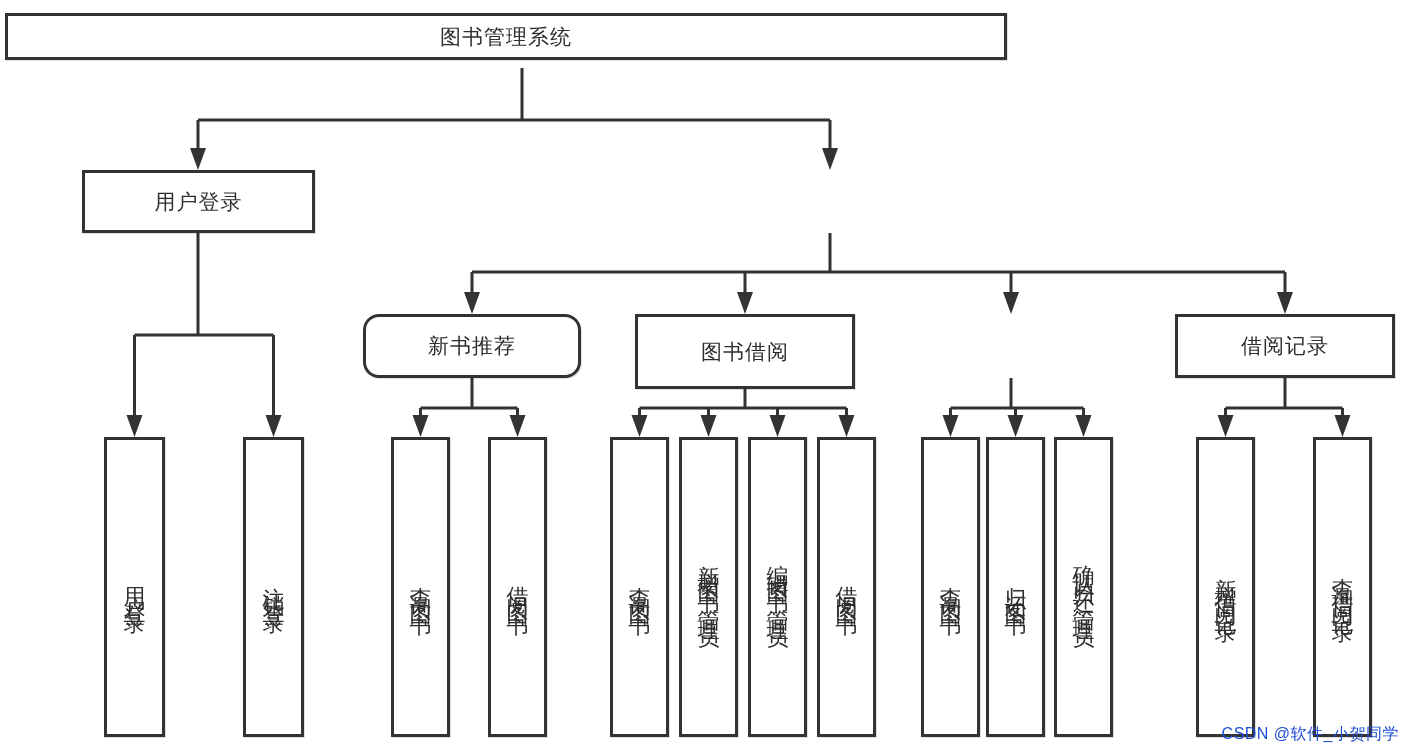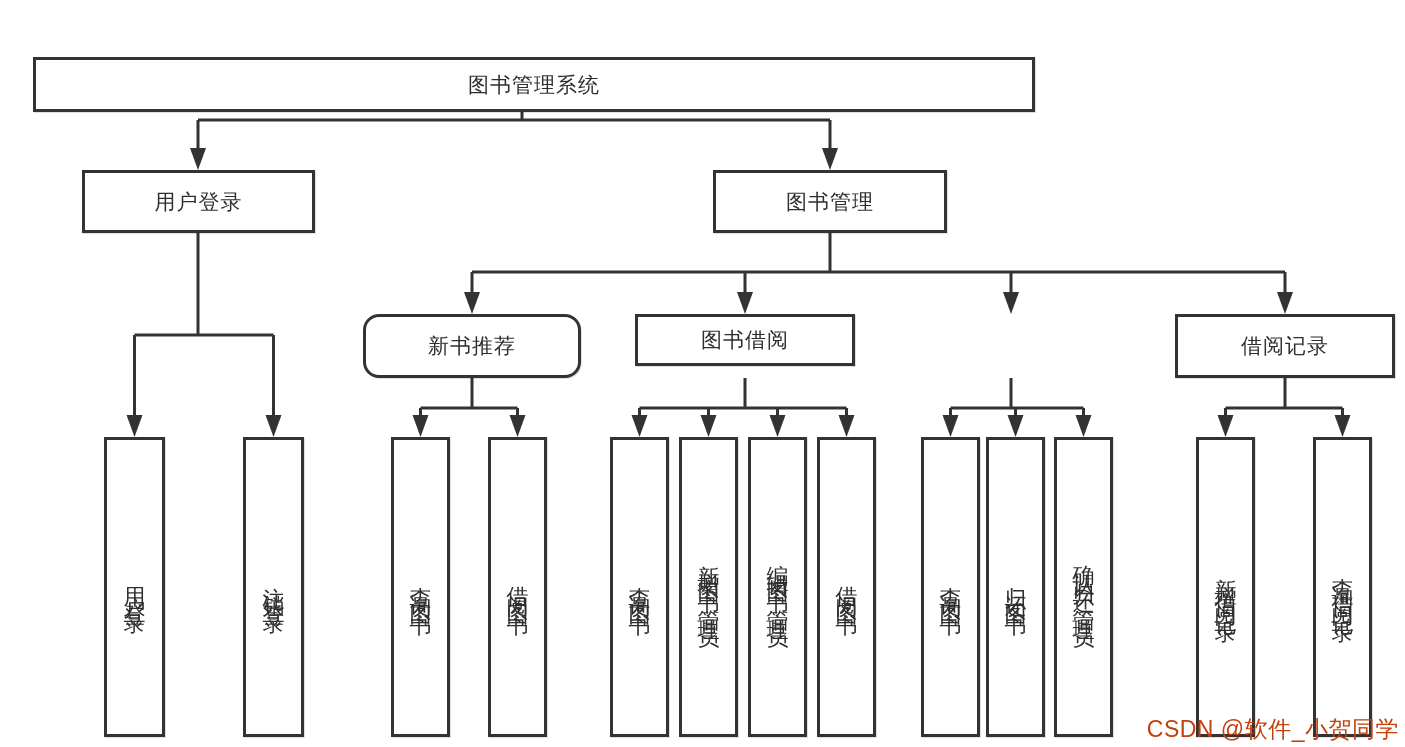--- a/index.html
+++ b/index.html
@@ -41,49 +41,49 @@
   }
   .leaf .vtext {
     writing-mode: vertical-rl;
     text-orientation: mixed;
     font-size: 22px;
     letter-spacing: 9px;
     line-height: 1;
     color: #2e2e2e;
   }
   
-  #n-root   { left: 33px;  top: 13px;  width: 1002px; height: 55px; margin-top: 44px; }
+  #n-root   { left: 5px;  top: 13px;  width: 1002px; height: 47px; }
   
   #n-login  { left: 82px;  top: 170px; width: 233px; height: 63px; }
   #n-mgmt   { left: 713px; top: 170px; width: 234px; height: 63px; }
   
   #n-s0 { left: 363px;  top: 314px; width: 218px; height: 64px; border-radius: 16px; }
-  #n-s1 { left: 635px;  top: 314px; width: 220px; height: 52px; }
+  #n-s1 { left: 635px;  top: 314px; width: 220px; height: 75px; }
   #n-s2 { left: 902px;  top: 314px; width: 218px; height: 64px; }
   #n-s3 { left: 1175px; top: 314px; width: 220px; height: 64px; }
   
   #l-u0 { left: 104px;  width: 61px; }
   #l-u1 { left: 243px;  width: 61px; }
   #l-a0 { left: 391px;  width: 59px; }
   #l-a1 { left: 488px;  width: 59px; }
   #l-b0 { left: 610px;  width: 59px; }
   #l-b1 { left: 679px;  width: 59px; }
   #l-b2 { left: 748px;  width: 59px; }
   #l-b3 { left: 817px;  width: 59px; }
   #l-c0 { left: 921px;  width: 59px; }
   #l-c1 { left: 986px;  width: 59px; }
   #l-c2 { left: 1054px; width: 59px; }
   #l-d0 { left: 1196px; width: 59px; }
   #l-d1 { left: 1313px; width: 59px; }
   #watermark {
     position: absolute;
     right: 6px;
     bottom: 2px;
-    font-size: 23px;
-    color: #c2410c;
+    font-size: 16px;
+    color: #1d4ed8;
     letter-spacing: 0.5px;
     white-space: nowrap;
   }
 </style>
 </head>
 <body>
 
 <div id="stage">
 
   <svg id="wires" viewBox="0 0 1405 747" xmlns="http://www.w3.org/2000/svg" aria-hidden="true">
@@ -125,23 +125,20 @@
       <polygon points="1334.5,415 1350.5,415 1342.5,437"></polygon>
     </g>
   </svg>
 
   <div class="node" id="n-root">
     <span>图书管理系统</span>
   </div>
 
   <div class="node" id="n-login">
     <span>用户登录</span>
-  </div>
-  <div class="node" id="n-mgmt">
-    <span>图书管理</span>
   </div>
 
   <div class="node" id="n-s0">
     <span>新书推荐</span>
   </div>
   <div class="node" id="n-s1">
     <span>图书借阅</span>
   </div>
   <div class="node" id="n-s3">
     <span>借阅记录</span>

